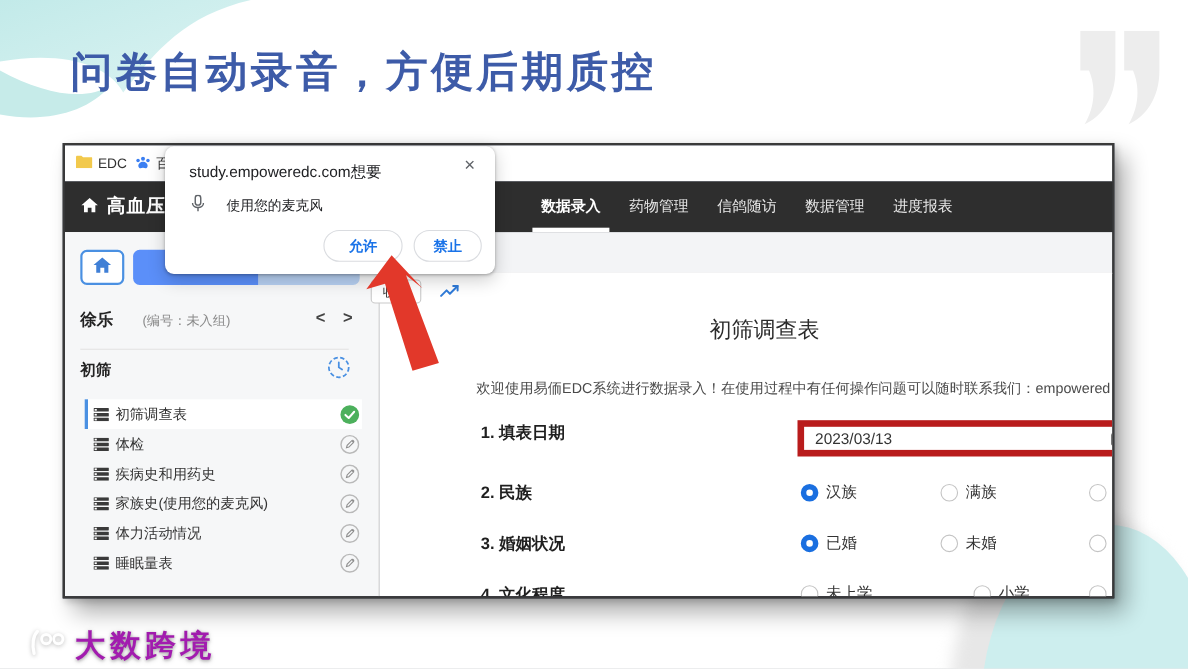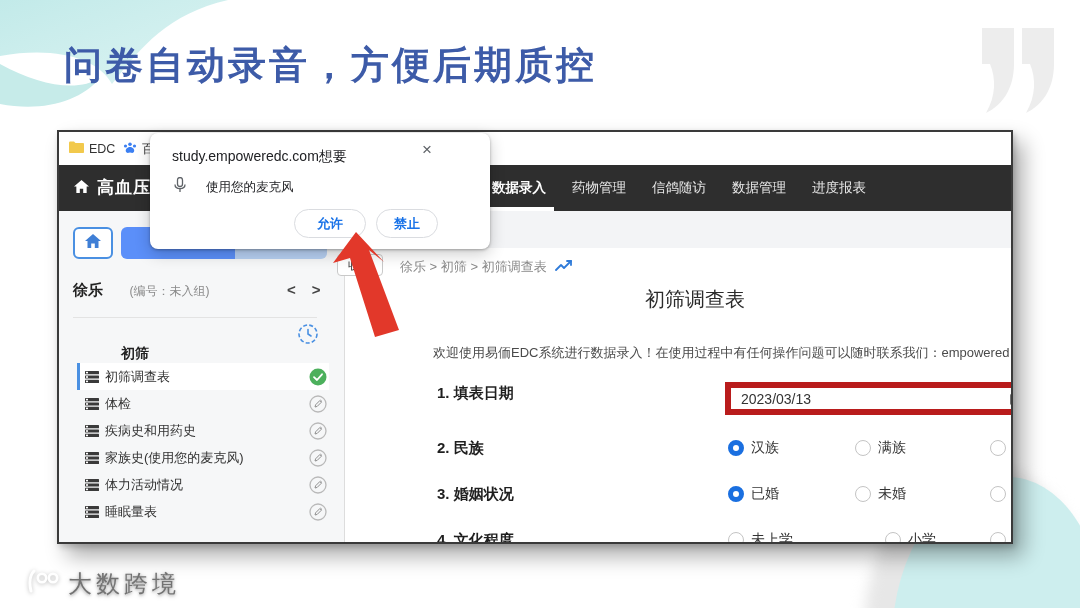--- a/index.html
+++ b/index.html
@@ -39,21 +39,21 @@
             border-radius:6px;box-sizing:border-box;display:flex;align-items:center;justify-content:center;cursor:pointer;}
   .seg{position:absolute;left:62px;top:16px;display:flex;height:32px;}
   .seg-a{width:114px;background:#5b8ff9;border-radius:6px 0 0 6px;}
   .seg-b{width:92px;background:#b7d0f2;border-radius:0 6px 6px 0;}
   .patient{position:absolute;left:14px;top:70px;white-space:nowrap;}
   .p-name{font-size:15px;font-weight:bold;color:#222;}
   .p-code{font-size:12px;color:#8a8a8a;margin-left:22px;}
   .chevrons{position:absolute;left:228px;top:70px;font-size:15px;font-weight:bold;color:#444;display:flex;gap:16px;}
   .chev{cursor:pointer;}
   .s-divider{position:absolute;left:14px;top:106px;width:244px;height:1px;background:#e3e3e3;}
-  .section-title{position:absolute;left:14px;top:134px;font-size:14px;font-weight:bold;color:#222;margin-left:48px;}
+  .section-title{position:absolute;left:14px;top:117px;font-size:14px;font-weight:bold;color:#222;}
   .clock{position:absolute;left:238px;top:112px;cursor:pointer;}
   .form-list{position:absolute;left:18px;top:152px;width:252px;}
   .s-item{position:relative;height:27px;display:flex;align-items:center;gap:6px;padding-left:8px;cursor:pointer;}
   .s-item.active{background:#fff;border-left:3px solid #4a90e2;padding-left:5px;}
   .s-ico{display:flex;align-items:center;}
   .s-label{flex:1;font-size:13px;color:#333;white-space:nowrap;overflow:hidden;}
   .s-status{display:flex;align-items:center;margin-right:2px;}
 
   .main{position:absolute;left:286px;top:37px;width:700px;height:294px;background:#fff;z-index:2;}
   .collapse-tab{position:absolute;left:-8px;top:6px;width:46px;height:22px;background:#fff;border:1px solid #c9c9c9;
@@ -66,35 +66,35 @@
   .date-input{position:absolute;left:380px;top:0;width:315px;height:33px;border:6px solid #b91c1c;background:#fff;
               box-sizing:border-box;display:flex;align-items:center;padding:0 10px;cursor:text;}
   .date-val{flex:1;font-size:14px;color:#333;}
   .cal{display:flex;align-items:center;cursor:pointer;}
   .q-opt{position:absolute;top:2px;display:flex;align-items:center;gap:7px;font-size:14px;color:#333;white-space:nowrap;cursor:pointer;}
   .rdot{width:16px;height:16px;border-radius:50%;background:#fff;border:1px solid #c4c4c4;box-sizing:border-box;}
   .rdot.sel{border:5px solid #1a6fe0;}
 
   
   .dialog{position:absolute;left:150px;top:133px;width:300px;height:116px;background:#fff;border-radius:8px;z-index:50;
-          box-shadow:0 1px 3px rgba(0,0,0,.3),0 5px 16px rgba(0,0,0,.2);padding-left:40px;}
+          box-shadow:0 1px 3px rgba(0,0,0,.3),0 5px 16px rgba(0,0,0,.2);}
   .dlg-title{position:absolute;left:22px;top:15px;font-size:14px;color:#202124;white-space:nowrap;}
   .dlg-close{position:absolute;left:272px;top:8px;font-size:17px;color:#5f6368;cursor:pointer;line-height:18px;}
   .dlg-mic{position:absolute;left:24px;top:44px;}
   .dlg-perm{position:absolute;left:56px;top:46px;font-size:12.5px;color:#202124;white-space:nowrap;}
   .dlg-btn{position:absolute;top:76px;height:29px;background:#fff;border:1px solid #dadce0;border-radius:15px;
            box-sizing:border-box;font-size:13px;color:#1a73e8;text-align:center;line-height:27px;cursor:pointer;font-weight:bold;}
   .btn-allow{left:144px;width:72px;}
   .btn-deny{left:226px;width:62px;}
 
   .red-arrow{position:absolute;left:0;top:0;z-index:60;pointer-events:none;}
 
   .watermark{position:absolute;left:26px;top:568px;display:flex;align-items:center;gap:8px;z-index:3;
              filter:drop-shadow(0 1px 2px rgba(0,0,0,.25));}
-  .wm-text{font-size:24px;font-weight:normal;color:#737373;letter-spacing:4px;text-shadow:0 1px 3px rgba(0,0,0,.22);}
+  .wm-text{font-size:28px;font-weight:bold;color:#a21caf;letter-spacing:4px;text-shadow:0 1px 3px rgba(0,0,0,.22);}
 </style>
 </head>
 <body>
 
 <div class="slide">
 
   <svg class="teal-tl" width="260" height="118" viewBox="0 0 260 118">
     <defs>
         <linearGradient id="tg" x1="0" y1="0" x2="1" y2="1">
       <stop offset="0" stop-color="#c2eae9"></stop>
@@ -289,21 +289,20 @@
                   <path d="M6 12 L6.6 9.8 L10.8 5.6 L12.4 7.2 L8.2 11.4 Z M11.4 5 L13 6.6" stroke="#8f8f8f" stroke-width="1" fill="none"></path>
                 </svg>
               </span>
             </div>
           </div>
       </div>
 
       <div class="main">
         <div class="collapse-tab">收起</div>
         <div class="breadcrumb">
-          <span>徐乐 &gt; 初筛 &gt; 初筛调查表</span>
           <span><svg width="18" height="13" viewBox="0 0 18 13">
                 <path d="M1 11 L6 6 L9 9 L16 2" stroke="#2f7bd9" stroke-width="1.8" fill="none" stroke-linecap="round" stroke-linejoin="round"></path>
                 <path d="M12 2 H16 V6" stroke="#2f7bd9" stroke-width="1.8" fill="none" stroke-linecap="round" stroke-linejoin="round"></path>
               </svg></span>
         </div>
         <div class="form-title">初筛调查表</div>
         <div class="welcome">欢迎使用易侕EDC系统进行数据录入！在使用过程中有任何操作问题可以随时联系我们：empowered</div>
         <div>
             <div class="q-row" style="top: 134px;">
               <span class="q-label">1. 填表日期</span>

